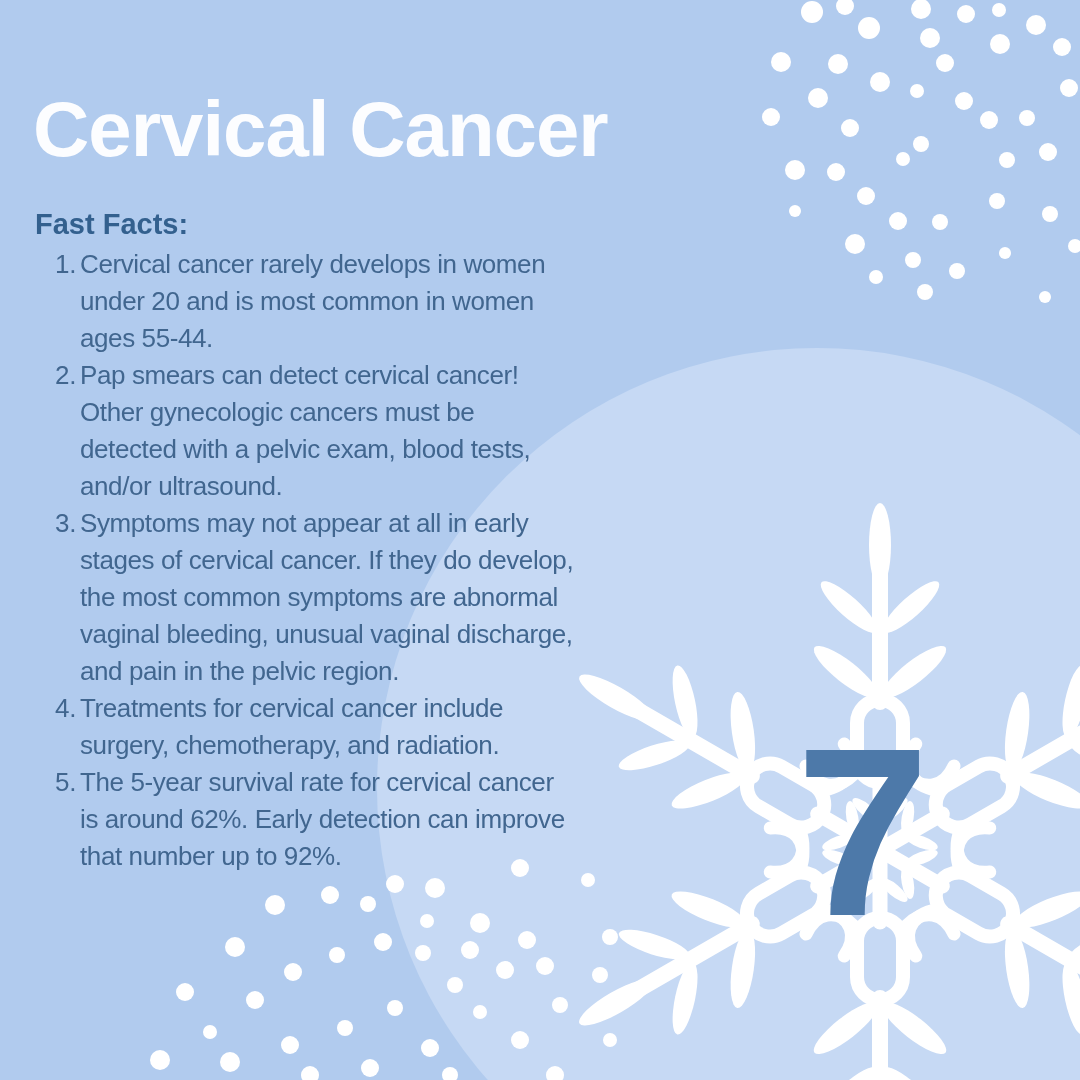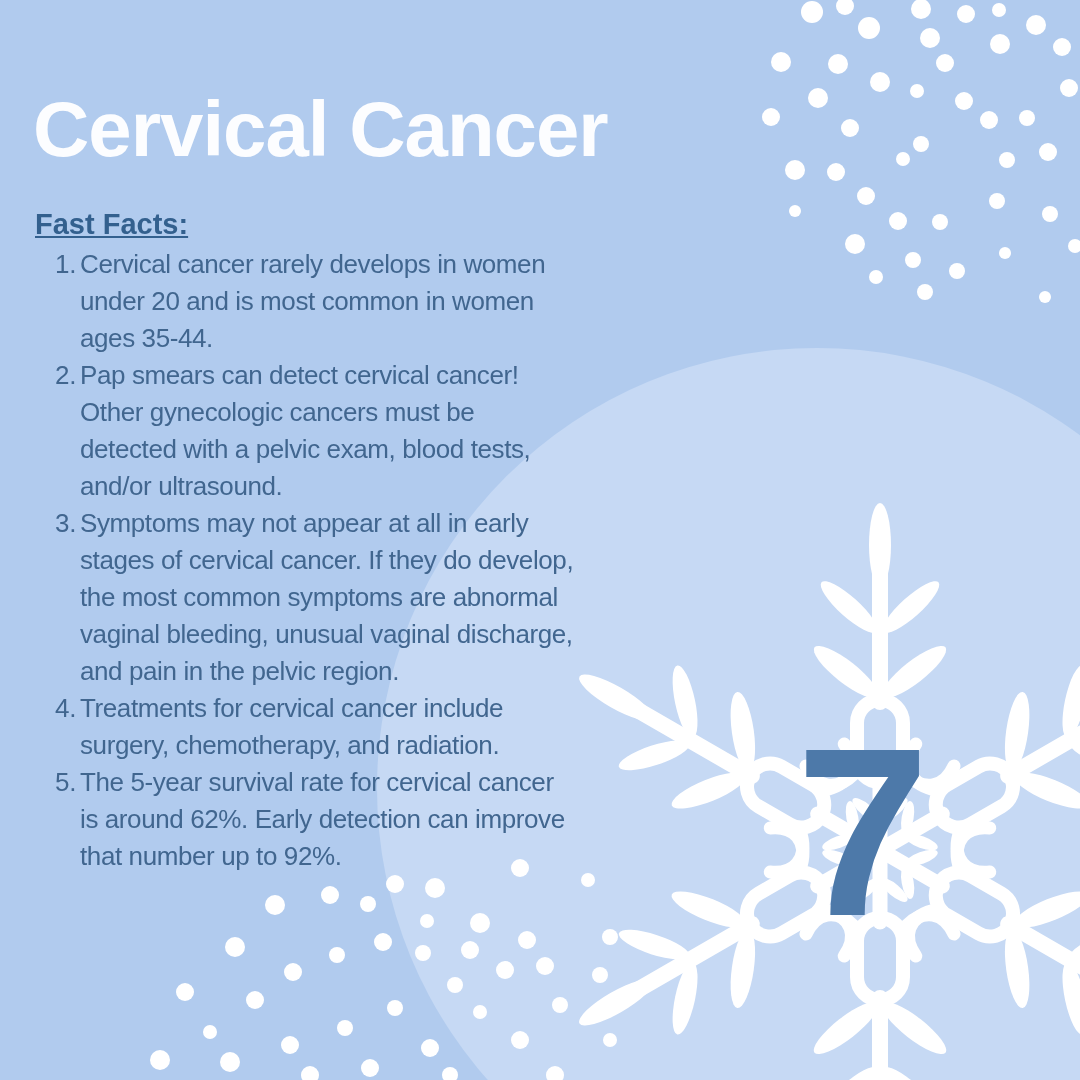--- a/index.html
+++ b/index.html
@@ -34,21 +34,21 @@
     letter-spacing:-2px;
   }
   .page-title{
     position:absolute;left:33px;top:84px;z-index:5;
     font-size:78px;font-weight:700;letter-spacing:-1px;color:var(--title);
     white-space:nowrap;
     text-align:center;
   }
   .facts-heading{
     position:absolute;left:35px;top:208px;z-index:5;
-    font-size:29px;font-weight:700;color:var(--heading);text-decoration:underline;
+    font-size:29px;font-weight:700;color:var(--heading);
   }
   .facts-list{
     position:absolute;left:35px;top:246px;width:620px;z-index:5;
     list-style:none;
     font-size:26px;line-height:37px;letter-spacing:-0.4px;color:var(--body);
   }
   .facts-list li{position:relative;padding-left:45px;}
   .facts-list .num{
     position:absolute;left:0;top:0;width:41px;text-align:right;
   }
@@ -176,21 +176,21 @@
 
   <h1 class="page-title">Cervical Cancer</h1>
 
   <h2 class="facts-heading">Fast Facts:</h2>
 
   <ol class="facts-list">
     <li>
       <span class="num">1.</span>
       <span class="fact-text">Cervical cancer rarely develops in women
 under 20 and is most common in women
-ages 35-44.</span>
+ages 55-44.</span>
     </li>
     <li>
       <span class="num">2.</span>
       <span class="fact-text">Pap smears can detect cervical cancer!
 Other gynecologic cancers must be
 detected with a pelvic exam, blood tests,
 and/or ultrasound.</span>
     </li>
     <li>
       <span class="num">3.</span>

